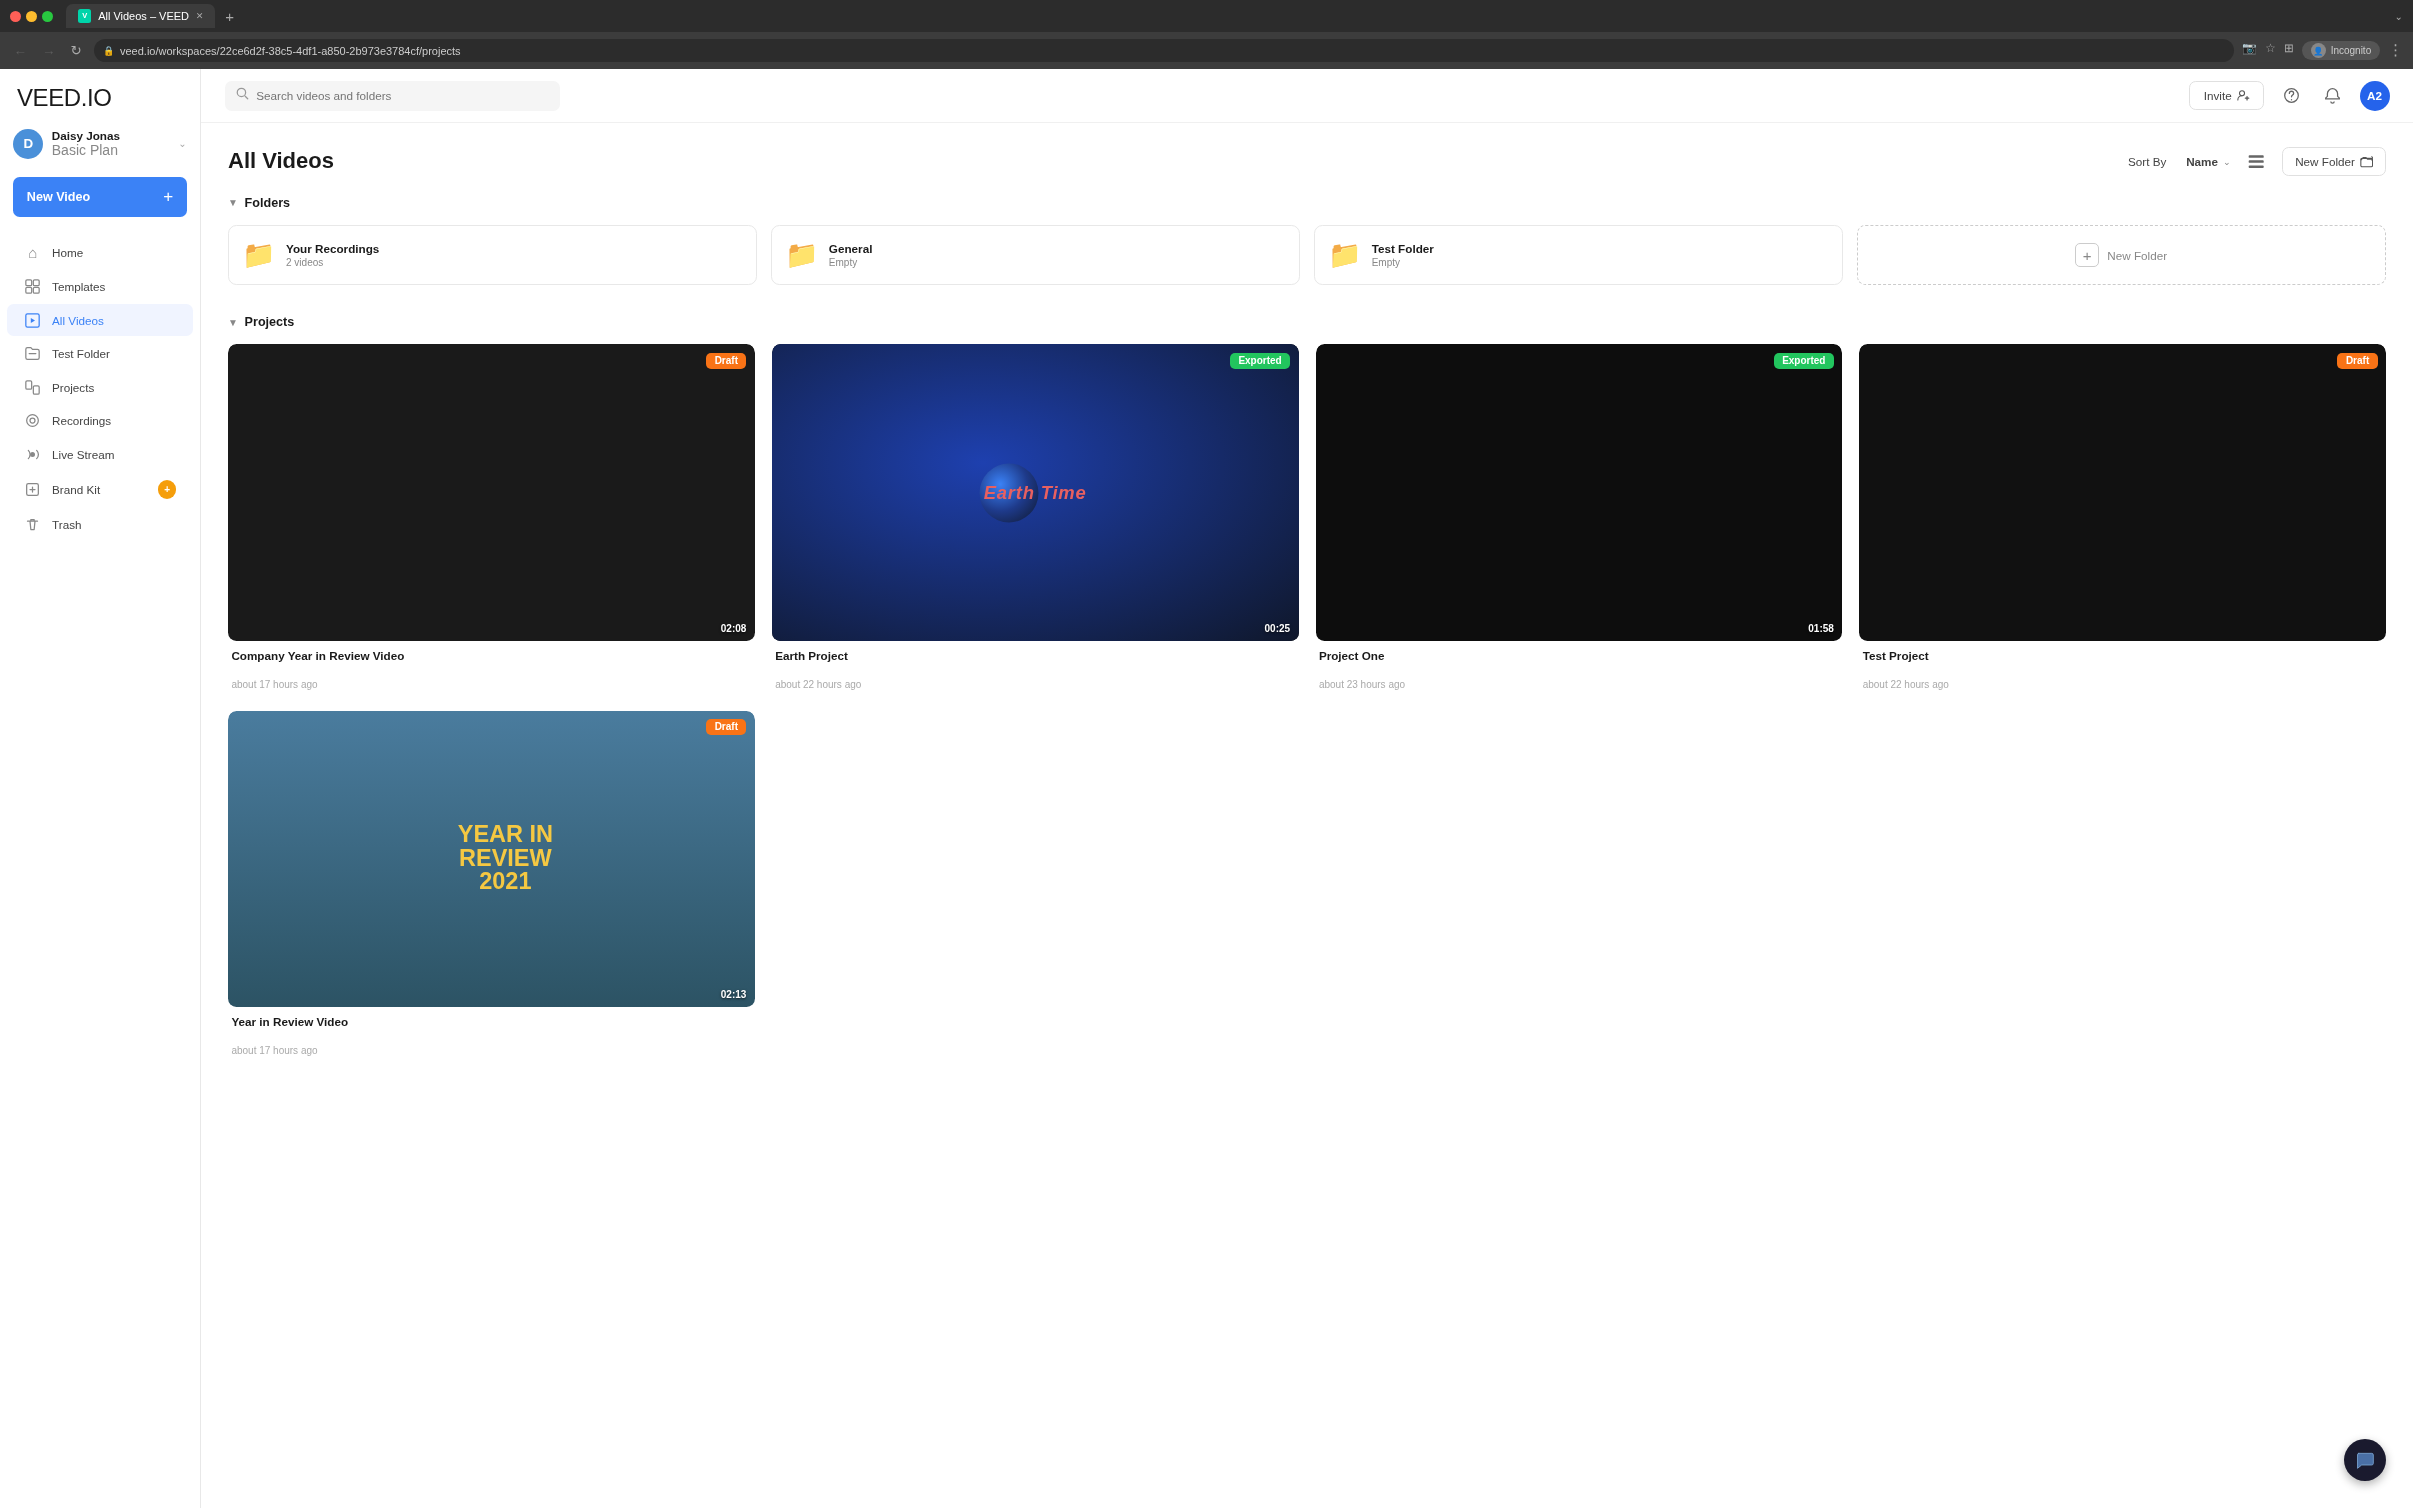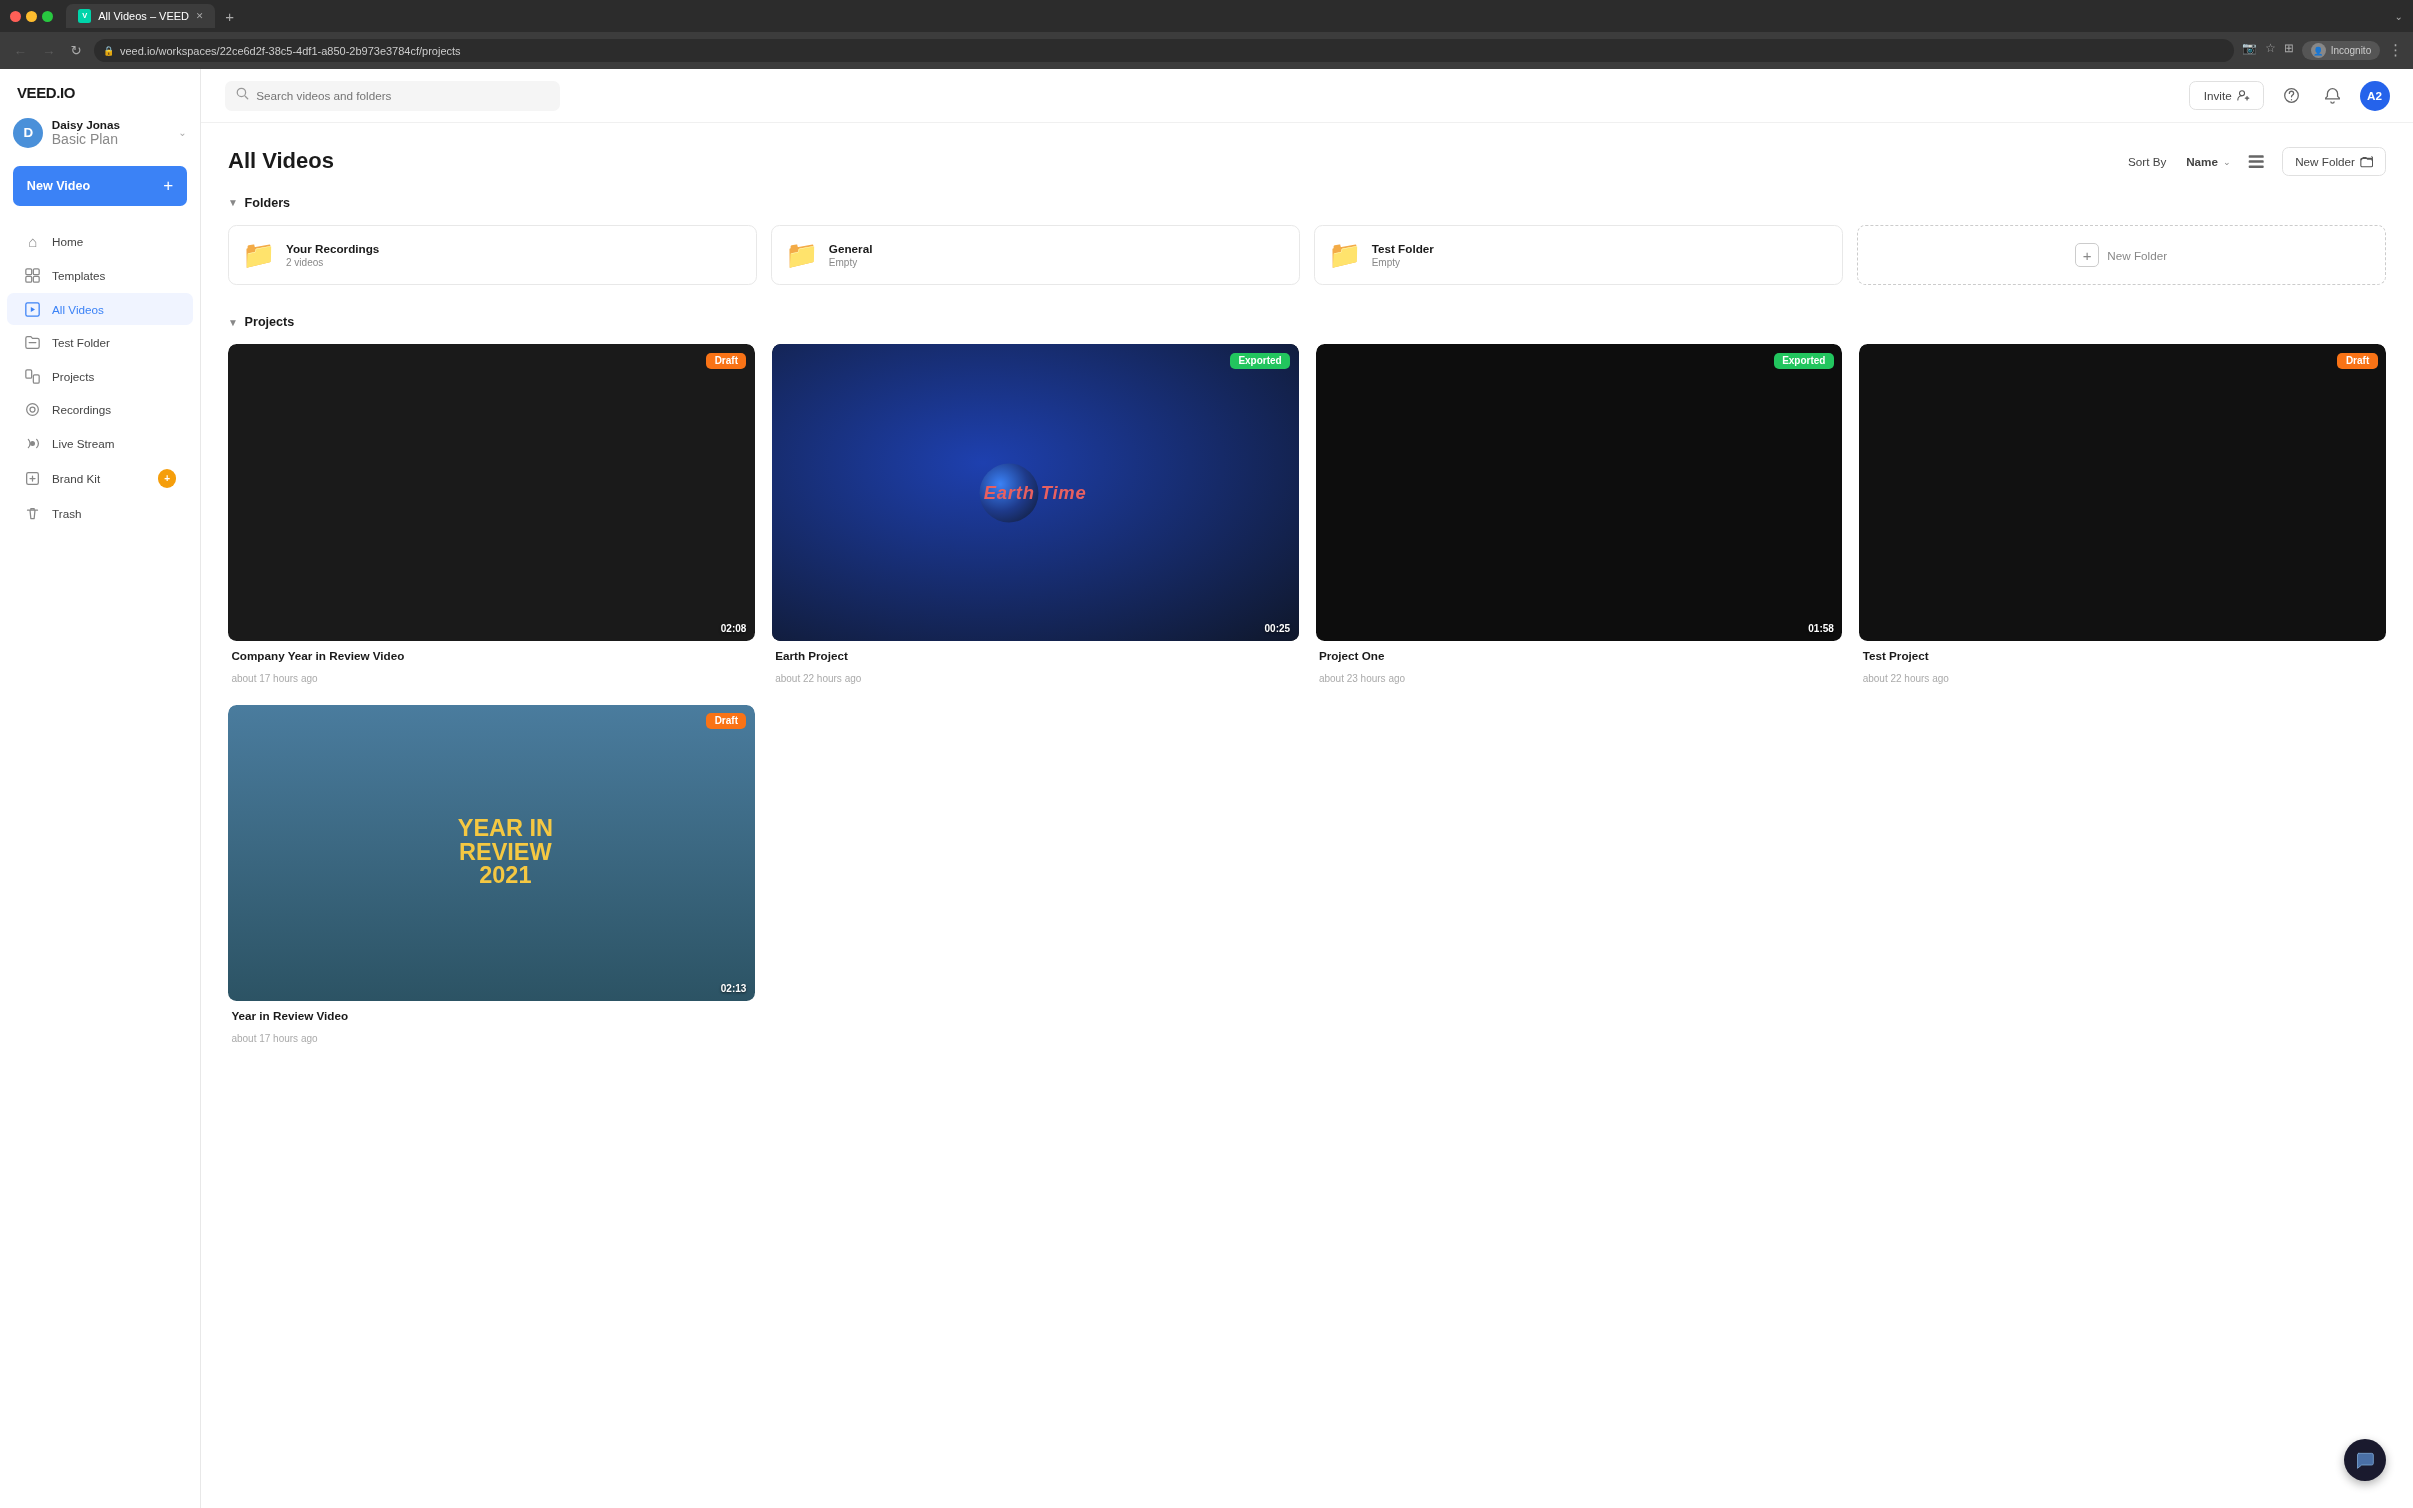--- a/index.html
+++ b/index.html
@@ -30,21 +30,21 @@
     .incognito-badge { background: #555; border-radius: 10px; padding: 1.7px 8.4px; display: flex; align-items: center; gap: 5px; color: #ccc; font-size: 10px; }
     .incognito-icon { width: 15px; height: 15px; border-radius: 50%; background: #888; display: flex; align-items: center; justify-content: center; font-size: 8.4px; color: #fff; }
     .menu-dots { color: #aaa; font-size: 15px; cursor: pointer; }
 
     
     .app { display: flex; flex: 1; overflow: hidden; background: #fff; }
 
     
     .sidebar { width: 201px; background: #fff; border-right: 0.8px solid #e8e8e8; display: flex; flex-direction: column; padding: 0; overflow-y: auto; flex-shrink: 0; }
     .sidebar-logo { padding: 15px 17px 8.4px; }
-    .logo-text { font-size: 15px; font-weight: 700; color: #1a1a1a; letter-spacing: -0.4px; }
+    .logo-text { font-size: 24px; font-weight: 400; color: #1a1a1a; letter-spacing: -0.4px; }
     .user-section { display: flex; align-items: center; padding: 8.4px 13.4px; gap: 8.4px; cursor: pointer; }
     .user-avatar { width: 30px; height: 30px; border-radius: 50%; background: #4a90d9; display: flex; align-items: center; justify-content: center; color: #fff; font-weight: 700; font-size: 13.4px; flex-shrink: 0; }
     .user-info { flex: 1; }
     .user-name { font-size: 11.7px; font-weight: 600; color: #1a1a1a; }
     .user-plan { font-size: 14px; color: #888; }
     .user-chevron { color: #aaa; font-size: 10px; }
 
     .new-video-btn { margin: 10px 13.4px; background: #3b82f6; color: #fff; border: none; border-radius: 6.7px; padding: 10px 13.4px; font-size: 12.6px; font-weight: 600; cursor: pointer; display: flex; align-items: center; justify-content: space-between; }
     .new-video-btn .plus { font-size: 17px; font-weight: 300; }
 
@@ -99,21 +99,21 @@
     
     .projects-grid { display: grid; grid-template-columns: repeat(4, 1fr); gap: 17px; }
     .project-card { cursor: pointer; border-radius: 8.4px; overflow: hidden; }
     .project-thumbnail { position: relative; background: #111; border-radius: 8.4px; overflow: hidden; aspect-ratio: 16/9; }
     .project-badge { position: absolute; top: 8.4px; right: 8.4px; border-radius: 5px; padding: 2.5px 8.4px; font-size: 10px; font-weight: 700; color: #fff; }
     .badge-draft { background: #f97316; }
     .badge-exported { background: #22c55e; }
     .project-duration { position: absolute; bottom: 6.7px; right: 8.4px; color: #fff; font-size: 10px; font-weight: 600; text-shadow: 0 0.8px 2.5px rgba(0,0,0,0.7); }
     .project-info { padding: 8.4px 3.4px 3.4px; }
     .project-name { font-size: 11.7px; font-weight: 600; color: #1a1a1a; }
-    .project-time { font-size: 10px; color: #aaa; margin-top: 11px; }
+    .project-time { font-size: 10px; color: #aaa; margin-top: 17px; }
 
     
     .thumb-dark { background: #1a1a1a; width: 100%; height: 100%; }
     .thumb-earth { background: radial-gradient(ellipse at 40% 40%, #1e40af, #0f172a); width: 100%; height: 100%; display: flex; align-items: center; justify-content: center; position: relative; }
     .earth-globe { width: 59px; height: 59px; border-radius: 50%; background: radial-gradient(circle at 35% 35%, #3b82f6, #1e3a8a, #0f172a); position: absolute; top: 50%; left: 45%; transform: translate(-50%, -50%); }
     .earth-text { color: #e86060; font-size: 18.4px; font-weight: 800; font-style: italic; z-index: 2; letter-spacing: 0.8px; }
     .thumb-year { background: linear-gradient(to bottom, #4a7c9e, #2c5364); width: 100%; height: 100%; display: flex; align-items: center; justify-content: center; padding-left: 28px; }
     .year-text { color: #f5c842; font-size: 23.5px; font-weight: 900; text-align: center; line-height: 1; }
 
     

